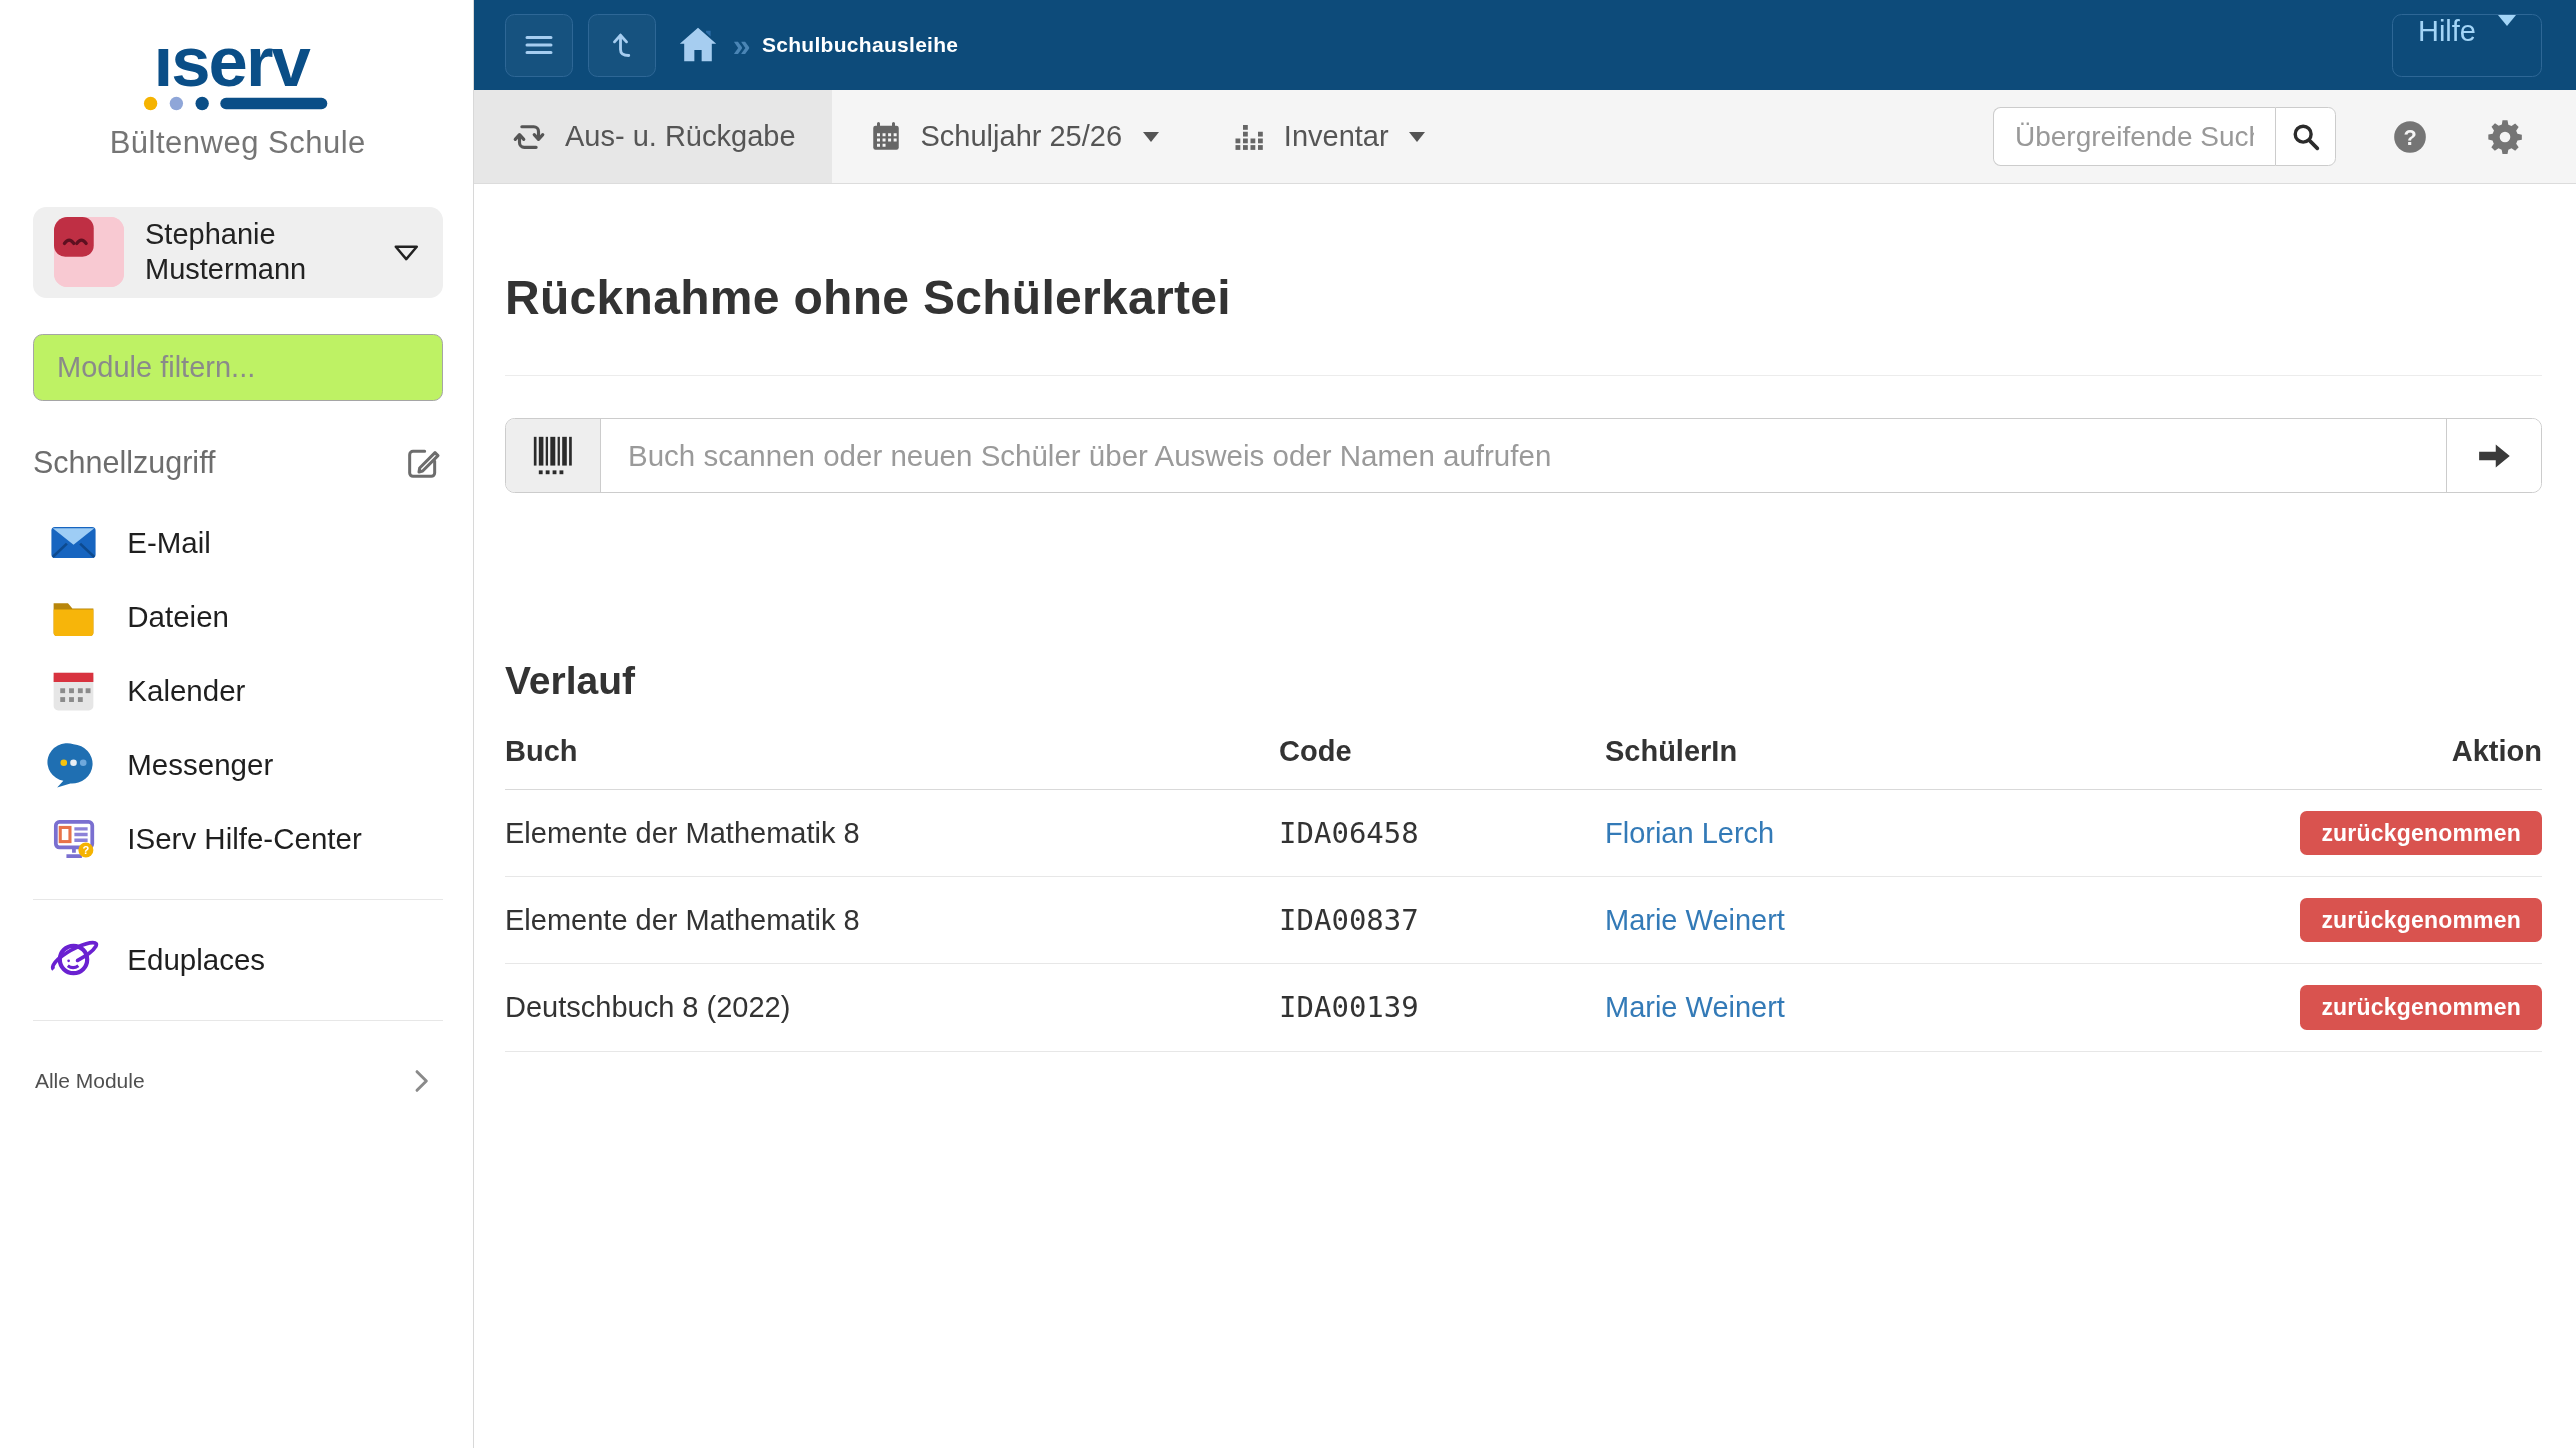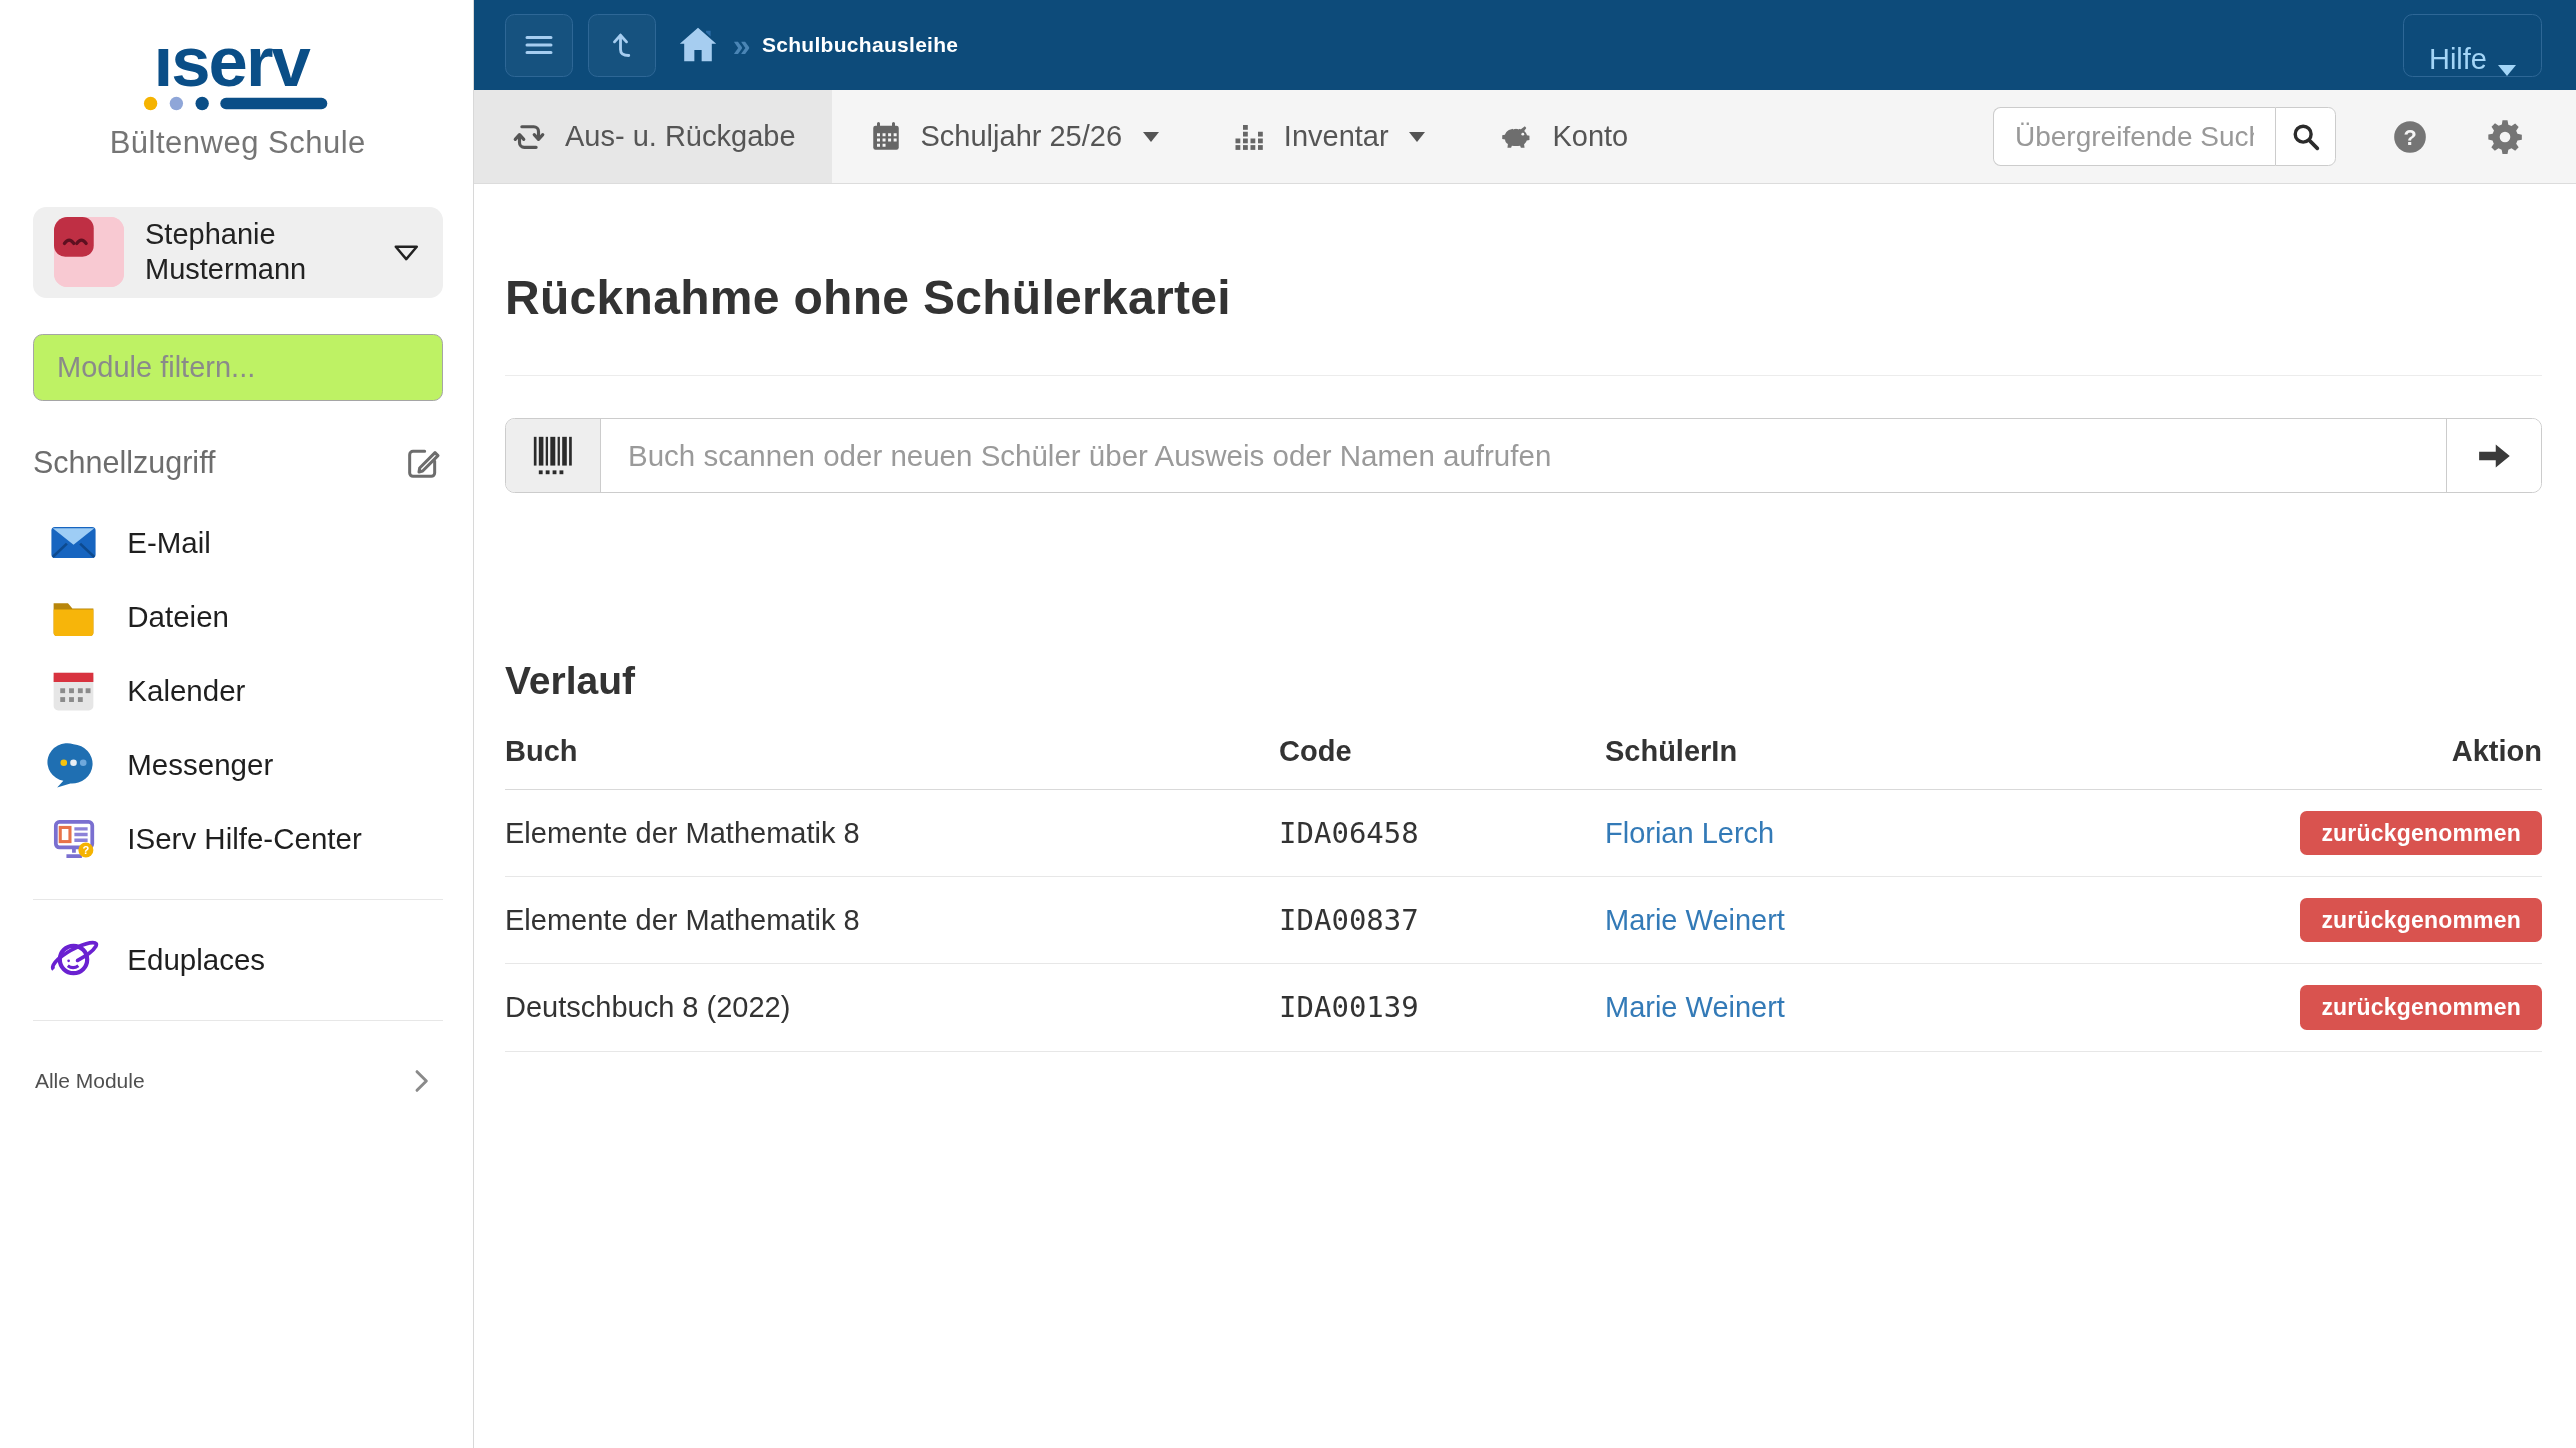--- a/index.html
+++ b/index.html
@@ -33,21 +33,21 @@
   
   .right-col { flex:1; display:flex; flex-direction:column; min-width:0; }
 
   
   .topbar { height:90px; background:#0d4b7a; display:flex; align-items:center; padding:0 34px 0 31px; flex:none; }
   .nav-btn { width:68px; height:63px; border:1.9px solid #2e6796; border-radius:9.5px; background:rgba(255,255,255,0.04); display:flex; align-items:center; justify-content:center; cursor:pointer; }
   .nav-btn + .nav-btn { margin-left:15.2px; }
   .breadcrumb { display:flex; align-items:center; margin-left:17px; cursor:pointer; }
   .bc-sep { color:#4a85b5; font-size:32px; font-weight:bold; margin:0 11.4px 0 9.5px; }
   .bc-title { color:#fff; font-size:21px; font-weight:bold; letter-spacing:0.3px; }
-  .help-btn { margin-left:auto; height:63px; padding:0 25px; border:1.9px solid #2e6796; border-radius:9.5px; display:flex; align-items:flex-end; gap:11px; cursor:pointer; }
+  .help-btn { margin-left:auto; height:63px; padding:0 25px; border:1.9px solid #2e6796; border-radius:9.5px; display:flex; align-items:flex-start; gap:22px; cursor:pointer; }
   .help-btn span { color:#a3d5f7; font-size:29px; }
   .caret-down-light { width:0; height:0; border-left:9.5px solid transparent; border-right:9.5px solid transparent; border-top:11.4px solid #a3d5f7; }
 
   
   .menubar { height:94px; background:#f5f5f5; border-bottom:1.9px solid #dcdcdc; display:flex; align-items:stretch; flex:none; }
   .tab { display:flex; align-items:center; gap:17px; padding:0 36px; font-size:29px; color:#555; cursor:pointer; white-space:nowrap; }
   .tab.active { background:#e7e7e7; }
   .caret-down-gray { width:0; height:0; border-left:8.6px solid transparent; border-right:8.6px solid transparent; border-top:10.5px solid #555; margin-left:3.8px; }
   .menubar-right { margin-left:auto; display:flex; align-items:center; padding-right:50px; gap:53px; }
   .search-group { display:flex; height:59px; }
@@ -277,28 +277,20 @@
             <rect x="8" y="17.4" width="3.2" height="3.2"></rect>
             <rect x="13" y="13" width="3.2" height="3.2"></rect>
             <rect x="13" y="17.4" width="3.2" height="3.2"></rect>
             <rect x="18" y="8.5" width="3.2" height="3.2"></rect>
             <rect x="18" y="13" width="3.2" height="3.2"></rect>
             <rect x="18" y="17.4" width="3.2" height="3.2"></rect>
           </g>
       </svg>
       <span>Inventar</span>
       <i class="caret-down-gray"></i>
-    </div>
-    <div class="tab">
-      <svg width="38" height="38" viewBox="0 0 24 24">
-        <path d="M5 10.6 C5.8 8 8.6 6.6 12 6.6 c1.1 0 2.2 .15 3.1 .45 l2.5 -1.8 .9 1 -1.3 2 c.9 .7 1.5 1.6 1.7 2.6 l1.6 .3 v2.8 l-1.7 .3 c-.3 .9 -.9 1.7 -1.7 2.3 l.3 2.3 h-2.3 l-.5 -1.4 c-.8 .2 -1.7 .3 -2.6 .3 -.9 0 -1.8 -.1 -2.6 -.3 l-.5 1.4 H6.6 l.3 -2.4 C5.8 15.9 5.1 14.8 5.1 13.6 l-1.8 -.4 v-2.3 Z" fill="#6e6e6e"></path>
-        <circle cx="16.3" cy="10.2" r="0.9" fill="#f5f5f5"></circle>
-        <path d="M10 6.9 q2 -1 4 0" stroke="#f5f5f5" stroke-width="0.8" fill="none"></path>
-      </svg>
-      <span>Konto</span>
     </div>
 
     <div class="menubar-right">
       <div class="search-group">
         <input class="search-input" placeholder="Übergreifende Suche" style="">
         <div class="search-btn">
           <svg width="34" height="34" viewBox="0 0 24 24">
             <circle cx="10" cy="10" r="5.6" fill="none" stroke="#2b2b2b" stroke-width="2.4"></circle>
             <path d="M14.4 14.4 L20 20" stroke="#2b2b2b" stroke-width="2.6" stroke-linecap="round"></path>
           </svg>

